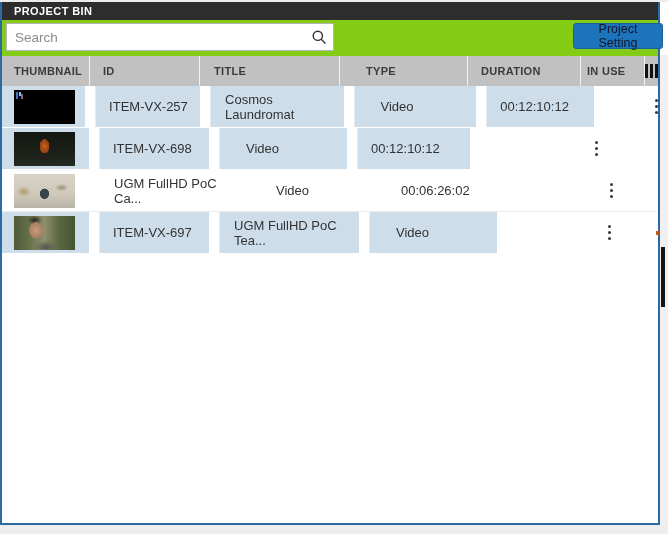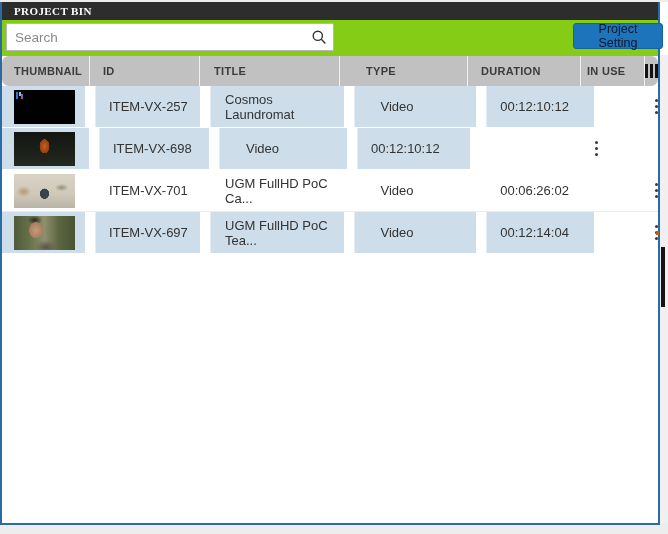--- a/index.html
+++ b/index.html
@@ -4,39 +4,39 @@
 <style>
   html,body{margin:0;padding:0;}
   body{font-family:"Liberation Sans",sans-serif;}
   .page{position:relative;width:668px;height:534px;background:#ededed;overflow:hidden;}
 
   
   .panel{position:absolute;left:0;top:2px;width:660px;height:523px;background:#ffffff;
          border-left:2px solid #2a6ba6;border-right:2px solid #2a6ba6;border-bottom:2px solid #2a6ba6;
          box-sizing:border-box;}
   .titlebar{height:18px;background:#2d2d2d;display:flex;align-items:center;padding-left:12px;}
-  .titlebar .title{color:#ffffff;font-size:11px;font-weight:bold;letter-spacing:.4px;font-family:Liberation Serif, serif;}
+  .titlebar .title{color:#ffffff;font-size:11px;font-weight:bold;letter-spacing:.4px;}
 
   
   .toolbar{position:relative;height:36px;background:#84cc16;}
   .searchbox{position:absolute;left:4px;top:3px;width:328px;height:28px;background:#fff;
              border:1px solid #b5b5b5;box-sizing:border-box;}
   .search-input{position:absolute;left:0;top:0;width:100%;height:100%;border:none;outline:none;
                 padding:0 26px 0 8px;box-sizing:border-box;font-family:"Liberation Sans",sans-serif;
                 font-size:13.5px;color:#333;background:transparent;}
   .search-input::placeholder{color:#8a8a8a;opacity:1;}
   .search-icon{position:absolute;right:6px;top:5px;width:16px;height:16px;}
 
   .ps-btn{position:absolute;left:573px;top:23px;width:90px;height:26px;z-index:6;
           background:#1e74ba;border:1px solid #16629f;border-radius:3px;color:#0f172a;
           font-family:"Liberation Sans",sans-serif;font-size:12.5px;
           display:flex;align-items:center;justify-content:center;cursor:pointer;}
 
   
-  .thead{display:flex;height:30px;background:#c1c1c1;align-items:stretch;border-radius:7px;}
+  .thead{display:flex;height:30px;background:#c1c1c1;align-items:stretch;}
   .th{display:flex;align-items:center;box-sizing:border-box;font-size:11px;font-weight:bold;
       color:#3b3b3b;letter-spacing:.3px;}
   .th + .th{border-left:1px solid rgba(255,255,255,.75);}
   .c-thumb{width:87px;padding-left:12px;}
   .c-id{width:110px;padding-left:13px;}
   .c-title{width:140px;padding-left:14px;}
   .c-type{width:128px;padding-left:26px;}
   .c-dur{width:113px;padding-left:13px;}
   .c-inuse{width:64px;padding-left:6px;}
   .c-menu{flex:1;display:flex;align-items:center;justify-content:center;padding-left:0;}
@@ -142,38 +142,36 @@
         <div class="cell c-inuse"></div>
         <div class="cell c-menu">
           <span class="kebab"></span>
         </div>
       </div>
 
       <div class="row" data-selected="false">
         <div class="cell dc c-thumb">
           <div class="thumb" data-thumb="snow-animals"></div>
         </div>
-        <div class="cell dc c-id">ITEM-VX-701</div>
         <div class="cell dc c-title">UGM FullHD PoC Ca...</div>
         <div class="cell dc c-type">Video</div>
         <div class="cell dc c-dur">00:06:26:02</div>
         <div class="cell c-inuse"></div>
         <div class="cell c-menu">
           <span class="kebab"></span>
         </div>
       </div>
 
       <div class="row" data-selected="true">
         <div class="cell dc c-thumb">
           <div class="thumb" data-thumb="man-face"></div>
         </div>
         <div class="cell dc c-id">ITEM-VX-697</div>
         <div class="cell dc c-title">UGM FullHD PoC Tea...</div>
         <div class="cell dc c-type">Video</div>
-        <div class="cell dc c-dur">00:12:14:04</div>
         <div class="cell c-inuse"></div>
         <div class="cell c-menu">
           <span class="kebab"></span>
         </div>
       </div>
 
     </div>
   </div>
 
   <button class="ps-btn">Project Setting</button>

